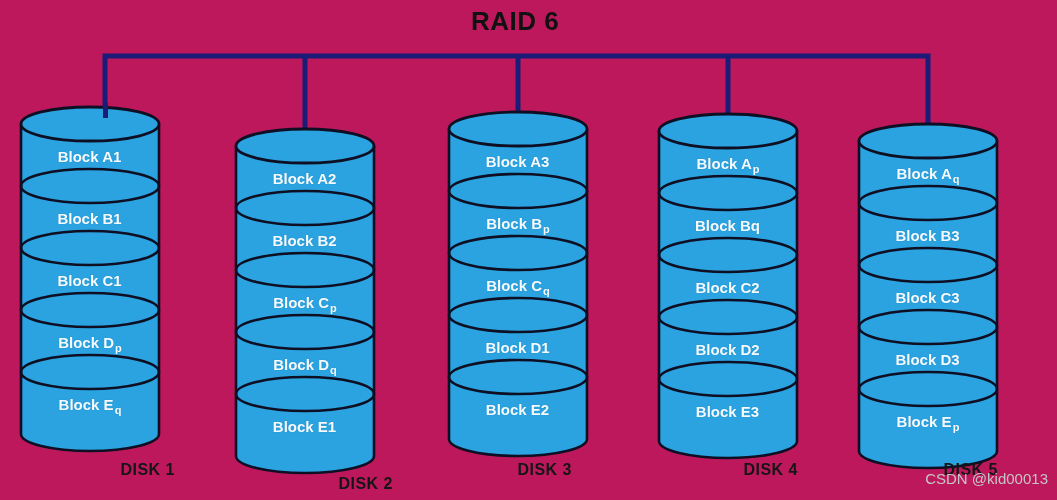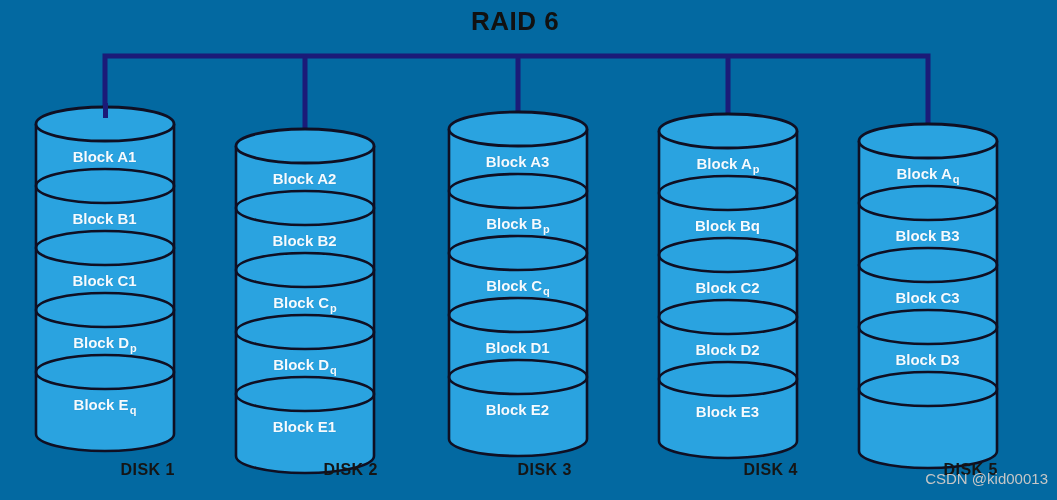--- a/index.html
+++ b/index.html
@@ -1,20 +1,20 @@
 <!DOCTYPE html>
 <html><head>
 <meta charset="utf-8">
 <style>
   html, body { margin: 0; padding: 0; background: #ffffff; }
   #canvas {
     position: relative;
     width: 1057px;
     height: 500px;
-    background: #0369a1;
+    background: #be185d;
     overflow: hidden;
     font-family: "Liberation Sans", sans-serif;
   }
   .title {
     position: absolute;
     top: 6px; left: 0; width: 1030px;
     text-align: center;
     font-size: 26px;
     font-weight: bold;
     color: #111111;
@@ -75,21 +75,21 @@
 <body>
 
 <div id="canvas">
 
   <div class="title">RAID 6</div>
 
   <svg class="bus" width="1057" height="500" viewBox="0 0 1057 500">
     <path d="M105,150 L105,56 L928,56 L928,150 M305,56 L305,150 M518,56 L518,150 M728,56 L728,150"></path>
   </svg>
 
-  <div class="disk" style="left:30px; top:102px;">
+  <div class="disk" style="left:15px; top:102px;">
     <svg width="150" height="368" viewBox="0 0 150 368">
       <rect x="6" y="22" width="138" height="310" class="fillb"></rect>
       <path d="M6,332 A69 17 0 0 0 144,332" class="arc fillb"></path>
       <ellipse cx="75" cy="270" rx="69" ry="17" class="lens"></ellipse>
       <ellipse cx="75" cy="208" rx="69" ry="17" class="lens"></ellipse>
       <ellipse cx="75" cy="146" rx="69" ry="17" class="lens"></ellipse>
       <ellipse cx="75" cy="84" rx="69" ry="17" class="lens"></ellipse>
       <line x1="6" y1="22" x2="6" y2="332" class="edge"></line>
       <line x1="144" y1="22" x2="144" y2="332" class="edge"></line>
       <ellipse cx="75" cy="22" rx="69" ry="17" class="fillb topell"></ellipse>
@@ -167,25 +167,26 @@
       <ellipse cx="75" cy="146" rx="69" ry="17" class="lens"></ellipse>
       <ellipse cx="75" cy="84" rx="69" ry="17" class="lens"></ellipse>
       <line x1="6" y1="22" x2="6" y2="332" class="edge"></line>
       <line x1="144" y1="22" x2="144" y2="332" class="edge"></line>
       <ellipse cx="75" cy="22" rx="69" ry="17" class="fillb topell"></ellipse>
     </svg>
     <div class="block-label b1"><span>Block A</span><span class="sub">q</span></div>
     <div class="block-label b2"><span>Block B3</span><span class="sub"></span></div>
     <div class="block-label b3"><span>Block C3</span><span class="sub"></span></div>
     <div class="block-label b4"><span>Block D3</span><span class="sub"></span></div>
+    <div class="block-label b5"><span>Block E</span><span class="sub">p</span></div>
   </div>
 
   <div class="bus-tick"></div>
 
   <div class="disk-label" style="left:35px;">DISK 1</div>
-  <div class="disk-label" style="left:238px;">DISK 2</div>
+  <div class="disk-label" style="left:253px;margin-top:14px;">DISK 2</div>
   <div class="disk-label" style="left:432px;">DISK 3</div>
   <div class="disk-label" style="left:658px;">DISK 4</div>
   <div class="disk-label" style="left:858px;">DISK 5</div>
 
   <div class="watermark">CSDN @kid00013</div>
 
 </div>
 
 </body></html>

